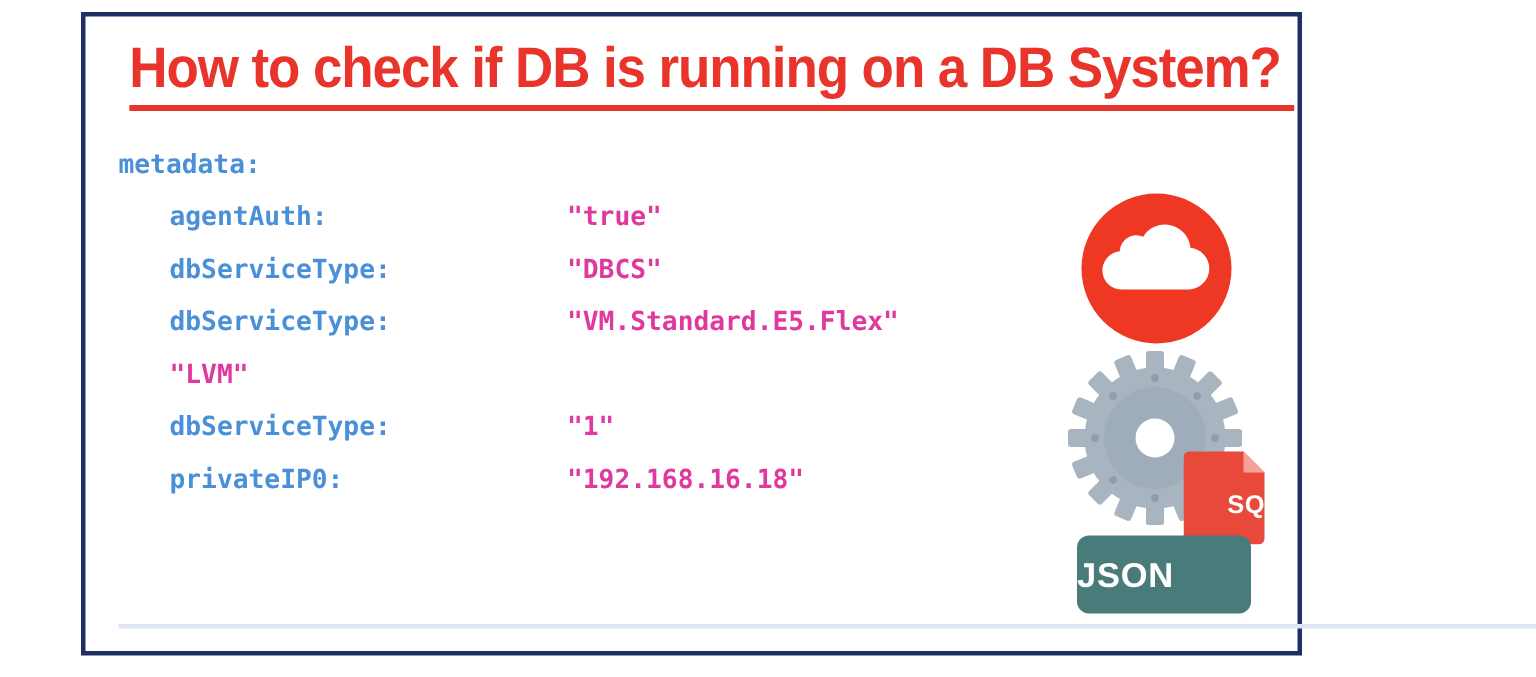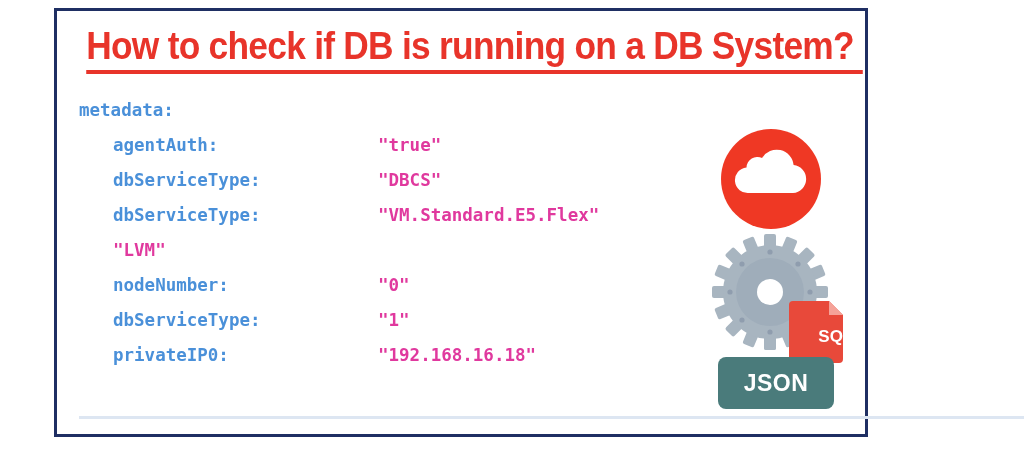--- a/index.html
+++ b/index.html
@@ -157,21 +157,20 @@
   .json-badge {
     position: absolute;
     left: 7px;
     top: 228px;
     width: 116px;
     height: 52px;
     border-radius: 8px;
     background: #4a7b7b;
     display: flex;
     align-items: center;
-    justify-content: center;
     color: #ffffff;
     font-family: "Liberation Sans", sans-serif;
     font-size: 23px;
     font-weight: bold;
     letter-spacing: 0.5px;
   }
 </style>
 </head>
 <body>
 
@@ -197,24 +196,20 @@
 
     <div class="code-row">
       <span class="code-key">dbServiceType:</span>
       <span class="code-val">"VM.Standard.E5.Flex"</span>
     </div>
 
     <div class="code-row">
       <span class="code-val">"LVM"</span>
     </div>
 
-    <div class="code-row">
-      <span class="code-key">nodeNumber:</span>
-      <span class="code-val">"0"</span>
-    </div>
 
     <div class="code-row">
       <span class="code-key">dbServiceType:</span>
       <span class="code-val">"1"</span>
     </div>
 
     <div class="code-row">
       <span class="code-key">privateIP0:</span>
       <span class="code-val">"192.168.16.18"</span>
     </div>

